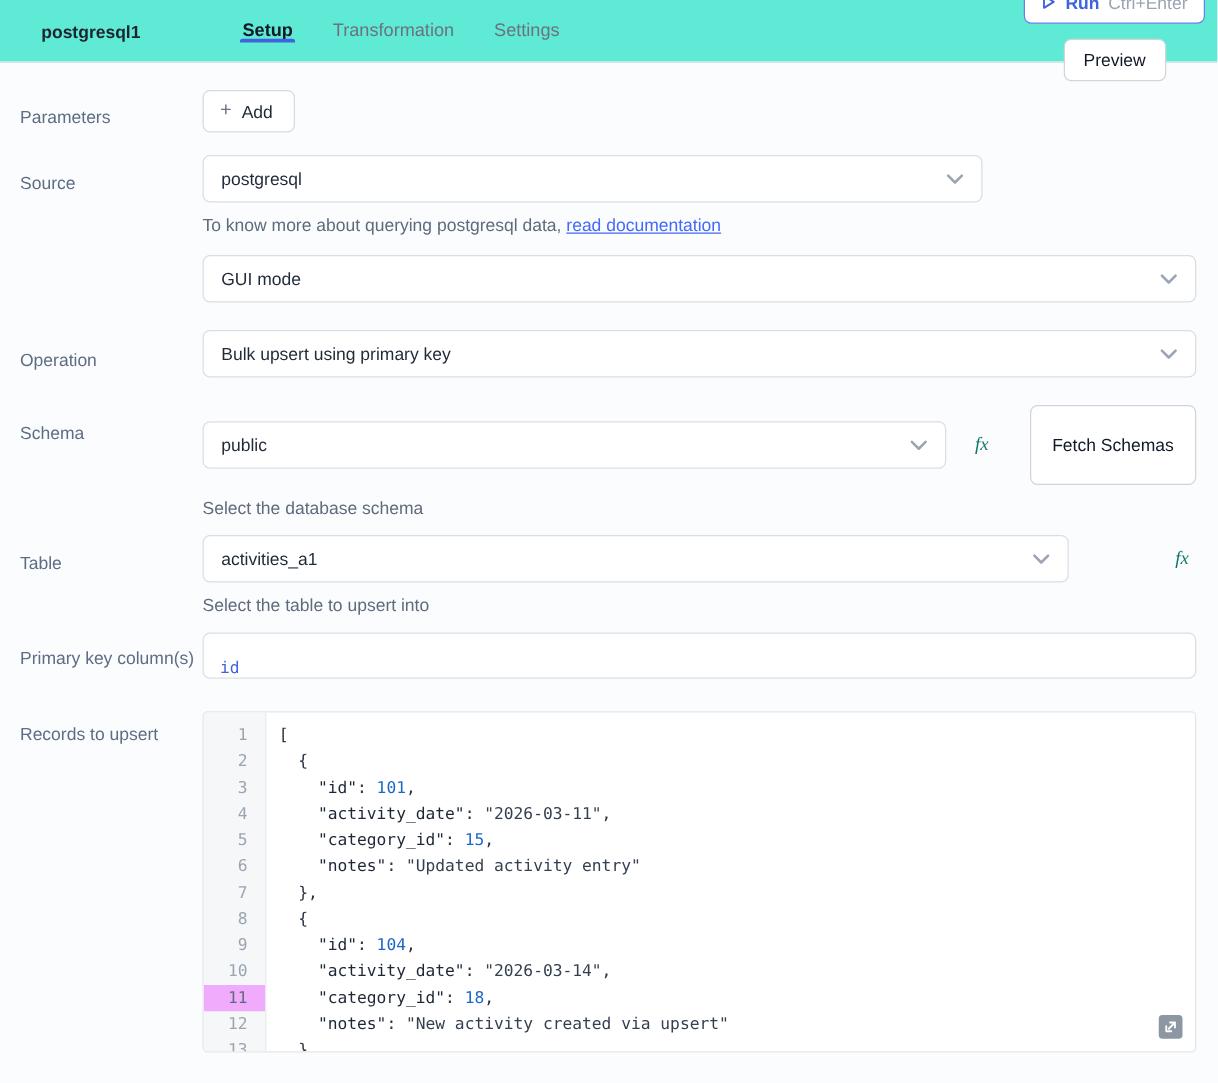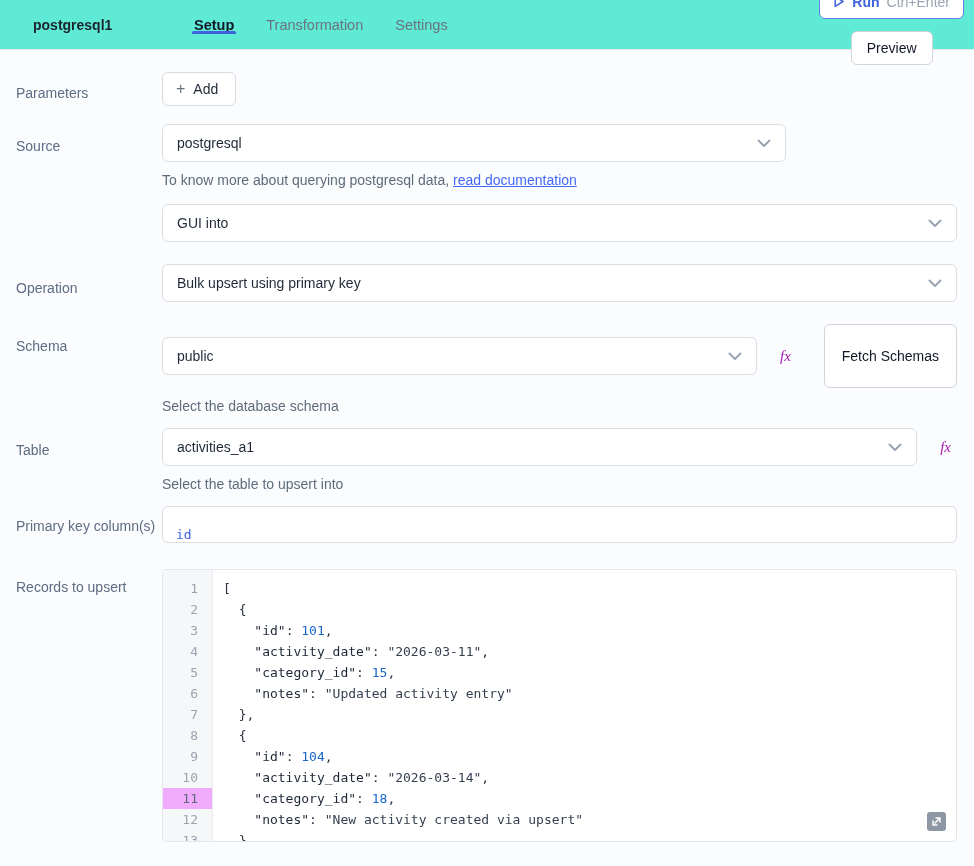--- a/index.html
+++ b/index.html
@@ -111,21 +111,21 @@
     font-weight: 500;
     color: #1f2937;
     cursor: pointer;
     font-family: "Liberation Sans", sans-serif;
   }
   .plus-icon { color: #6b7280; font-size: 16px; line-height: 1; font-weight: 400; }
   .inline-row { display: flex; align-items: center; border-radius: 18px; }
   .fx {
     font-style: italic;
     font-family: "Liberation Serif", serif;
-    color: #a21caf;
+    color: #0f766e;
     font-size: 15px;
     cursor: pointer;
     text-align: right;
   }
   .text-input {
     height: 37px;
     background: #fff;
     border: 1px solid #dadee3;
     border-radius: 6px;
     display: flex;
@@ -229,21 +229,21 @@
       <div class="helper">
         <span>To know more about querying postgresql data, </span><a>read documentation</a>
       </div>
     </div>
   </div>
 
   <div class="row" style="margin-bottom:22px;">
     <div class="row-label"></div>
     <div class="row-main">
       <div class="select">
-        <span>GUI into</span>
+        <span>GUI mode</span>
         <span class="chev">
           <svg width="14" height="9" viewBox="0 0 14 9" fill="none">
               <path d="M1.5 1.5 L7 7 L12.5 1.5" stroke="#9aa4b2" stroke-width="2" stroke-linecap="round" stroke-linejoin="round"></path>
             </svg>
         </span>
       </div>
     </div>
   </div>
 
   <div class="row" style="margin-bottom:22px;align-items:center;">
@@ -276,21 +276,21 @@
         <button class="btn" style="margin-left:auto;padding:23px 17px;">Fetch Schemas</button>
       </div>
       <div class="helper">Select the database schema</div>
     </div>
   </div>
 
   <div class="row" style="margin-bottom:14px;">
     <div class="row-label">Table</div>
     <div class="row-main">
       <div class="inline-row">
-        <div class="select" style="width:755px;">
+        <div class="select" style="width:693px;">
           <span>activities_a1</span>
           <span class="chev">
             <svg width="14" height="9" viewBox="0 0 14 9" fill="none">
                 <path d="M1.5 1.5 L7 7 L12.5 1.5" stroke="#9aa4b2" stroke-width="2" stroke-linecap="round" stroke-linejoin="round"></path>
               </svg>
           </span>
         </div>
         <span class="fx" style="margin-left:auto;margin-right:6px;">fx</span>
       </div>
       <div class="helper">Select the table to upsert into</div>

